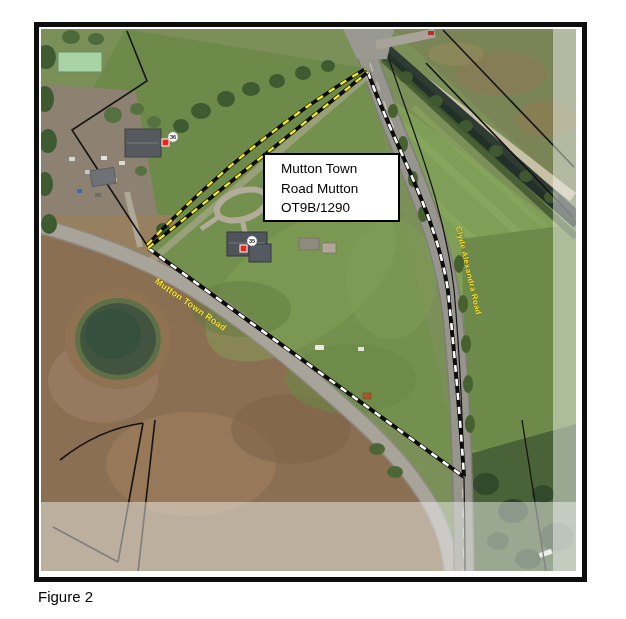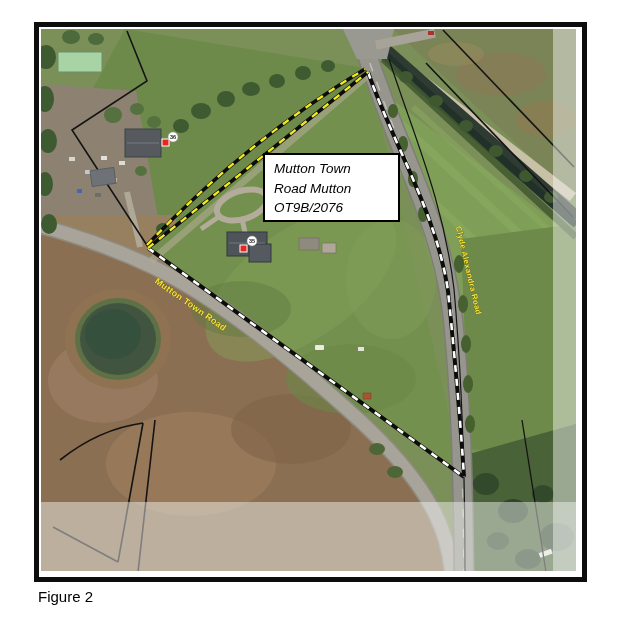--- a/index.html
+++ b/index.html
@@ -4,21 +4,21 @@
 <style>
   html,body{margin:0;padding:0;background:#ffffff;}
   .page{position:relative;width:626px;height:619px;background:#ffffff;overflow:hidden;
         font-family:"Liberation Sans",sans-serif;}
   .figure-frame{position:absolute;left:34px;top:22px;width:539px;height:546px;
         border:5px solid #0d0d0d;background:#ffffff;padding:2px;}
   .map-wrap{position:relative;width:535px;height:542px;overflow:hidden;background:#7b8f58;}
   .map-wrap svg{position:absolute;left:0;top:0;display:block;}
   .label-box{position:absolute;left:222px;top:124px;width:137px;height:69px;
         background:#ffffff;border:2px solid #000;box-sizing:border-box;
-        padding:4px 4px 0 9px;color:#000;font-size:13.5px;line-height:1.45;font-style:italic;}
+        padding:4px 4px 0 16px;color:#000;font-size:13.5px;line-height:1.45;}
   .label-box span{display:block;white-space:nowrap;}
   .fade-right{position:absolute;left:512px;top:0;width:23px;height:542px;
         background:rgba(243,245,243,0.48);}
   .fade-bottom{position:absolute;left:0;top:473px;width:535px;height:69px;
         background:rgba(243,245,243,0.48);}
   .caption{position:absolute;left:38px;top:588px;font-size:15px;color:#000;}
   .road-text{font-weight:bold;font-size:9px;fill:#f3e23a;stroke:#4a3c00;stroke-width:0.45px;
         paint-order:stroke;letter-spacing:0.3px;}
   .road-text.small{font-size:8px;}
   .badge-text{font-size:5.5px;fill:#222;font-weight:bold;}
@@ -231,20 +231,20 @@
           <text class="road-text small" transform="translate(425,242) rotate(77)" text-anchor="middle">Clyde Alexandra Road</text>
         </g>
       </svg>
 
       <div class="fade-right"></div>
       <div class="fade-bottom"></div>
 
       <div class="label-box">
         <span>Mutton Town</span>
         <span>Road Mutton</span>
-        <span>OT9B/2076</span>
+        <span>OT9B/1290</span>
       </div>
 
     </div>
   </div>
 
   <div class="caption">Figure 2</div>
 </div>
 
 </body></html>

